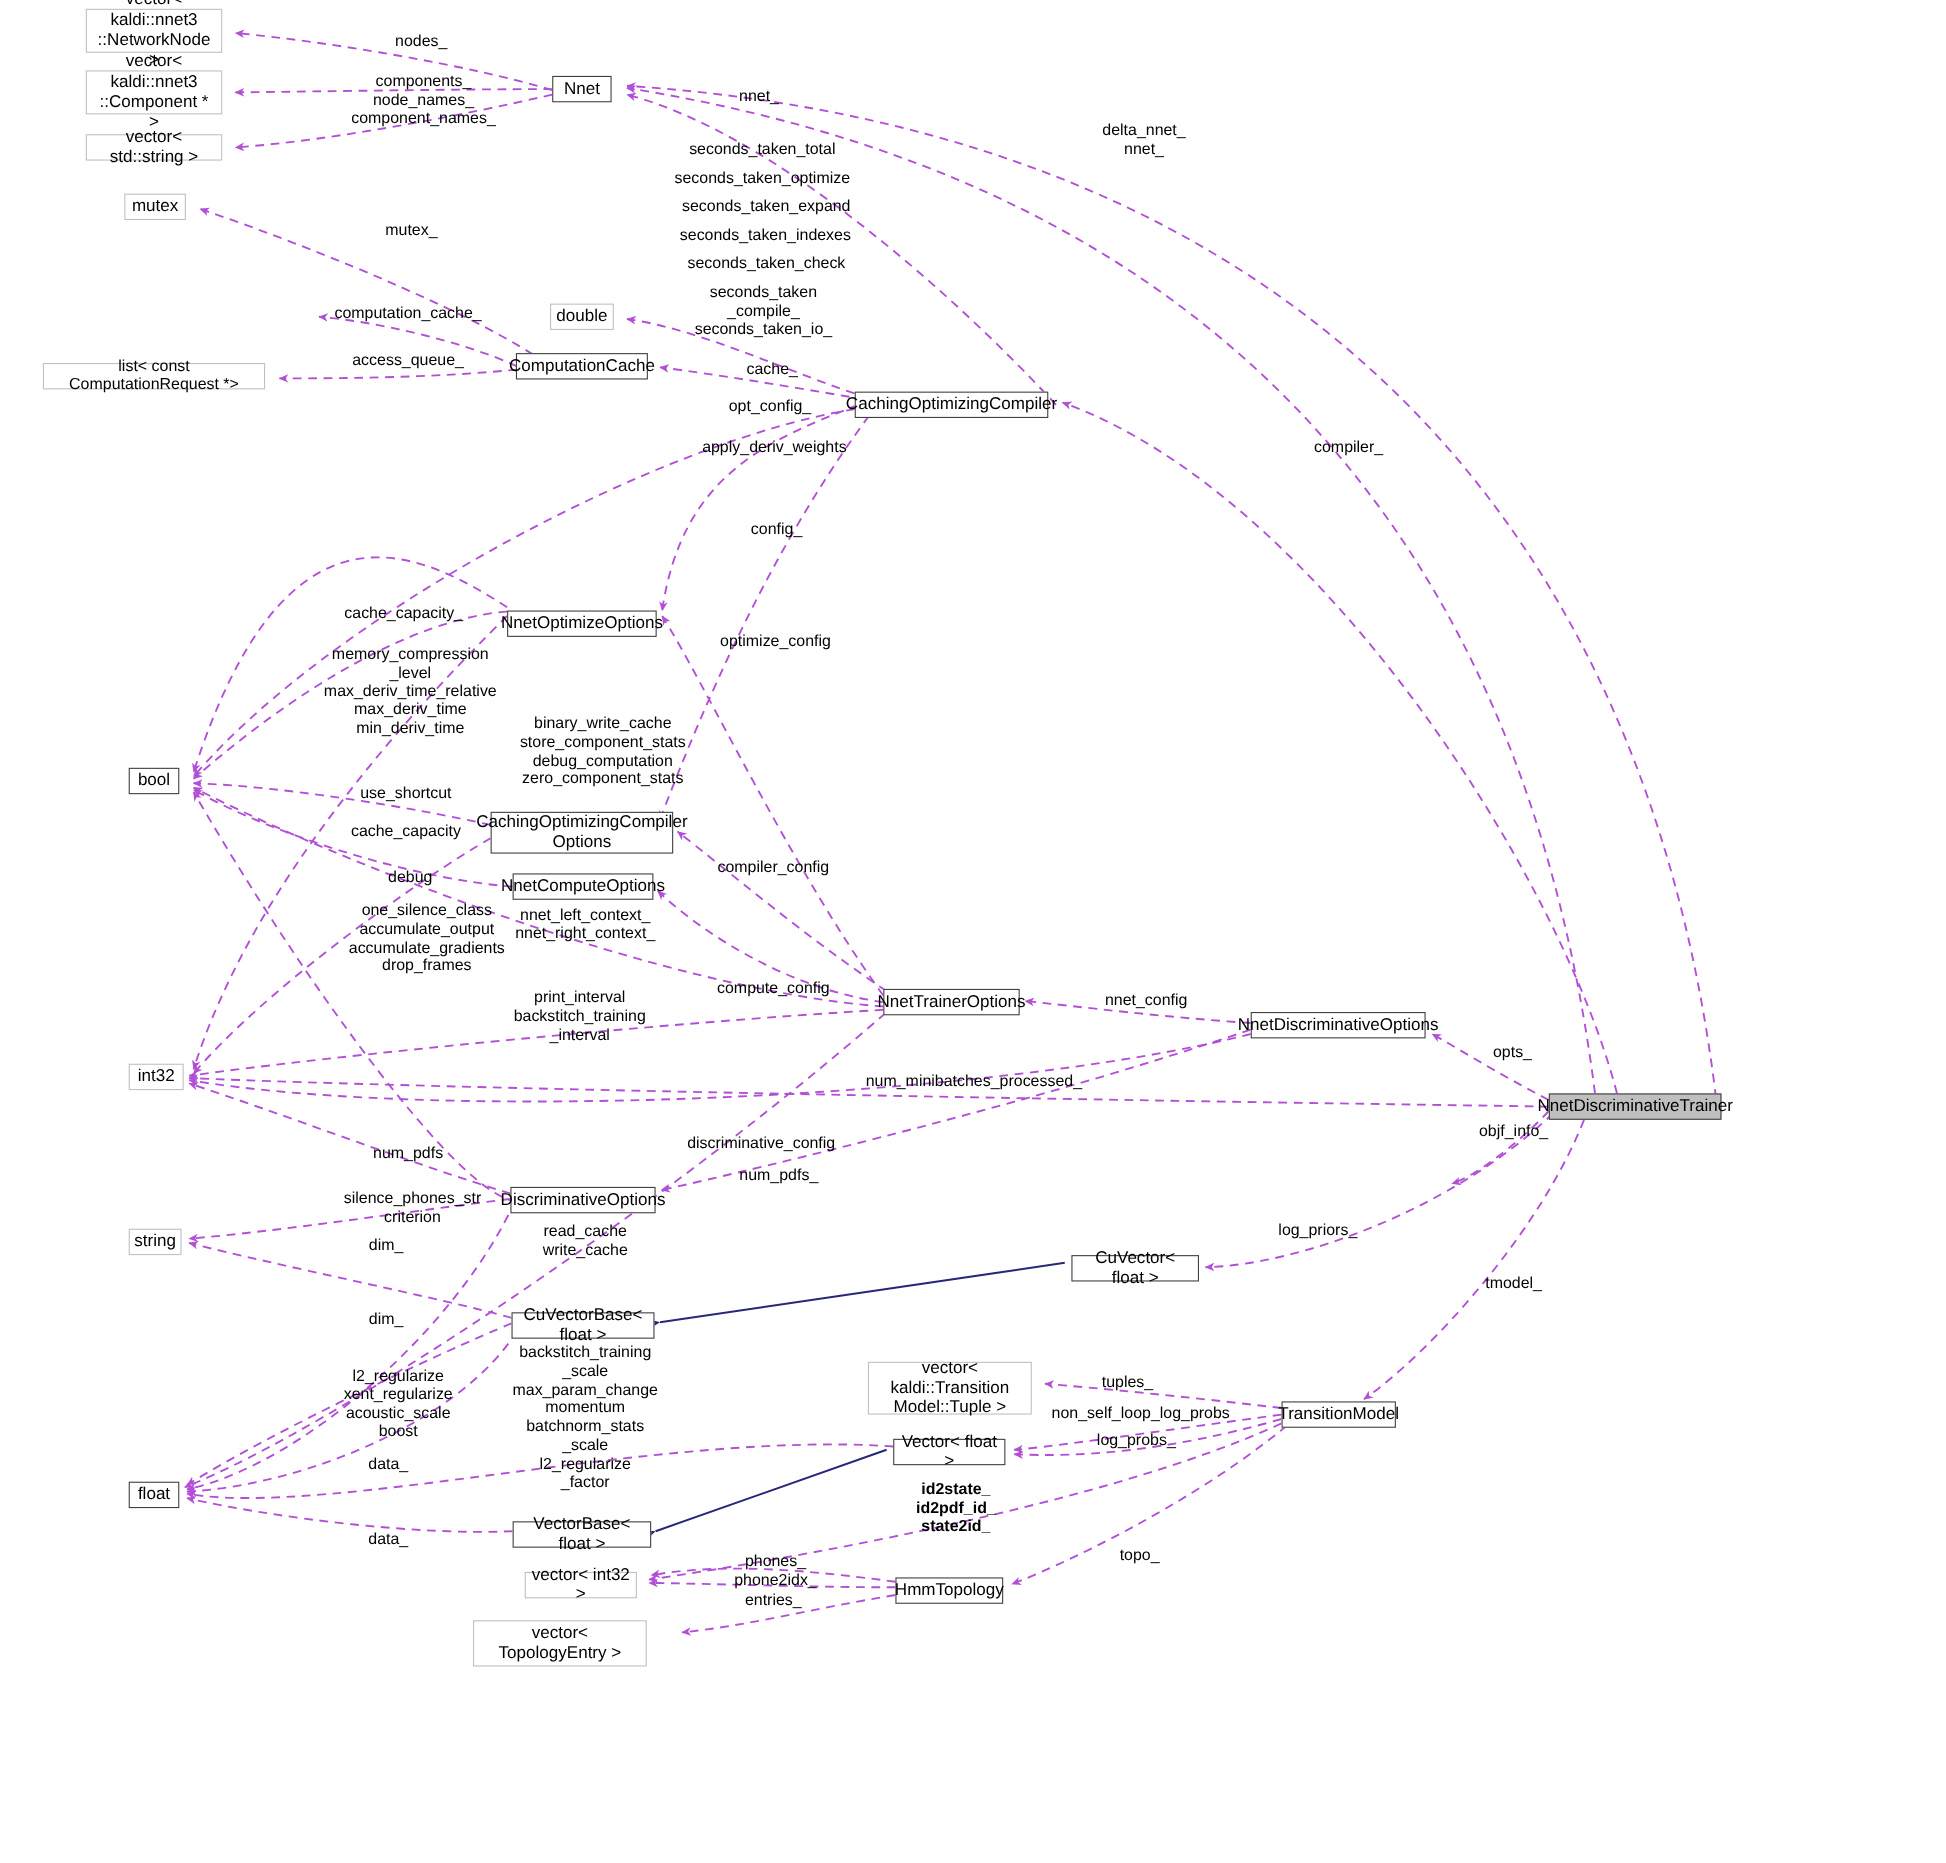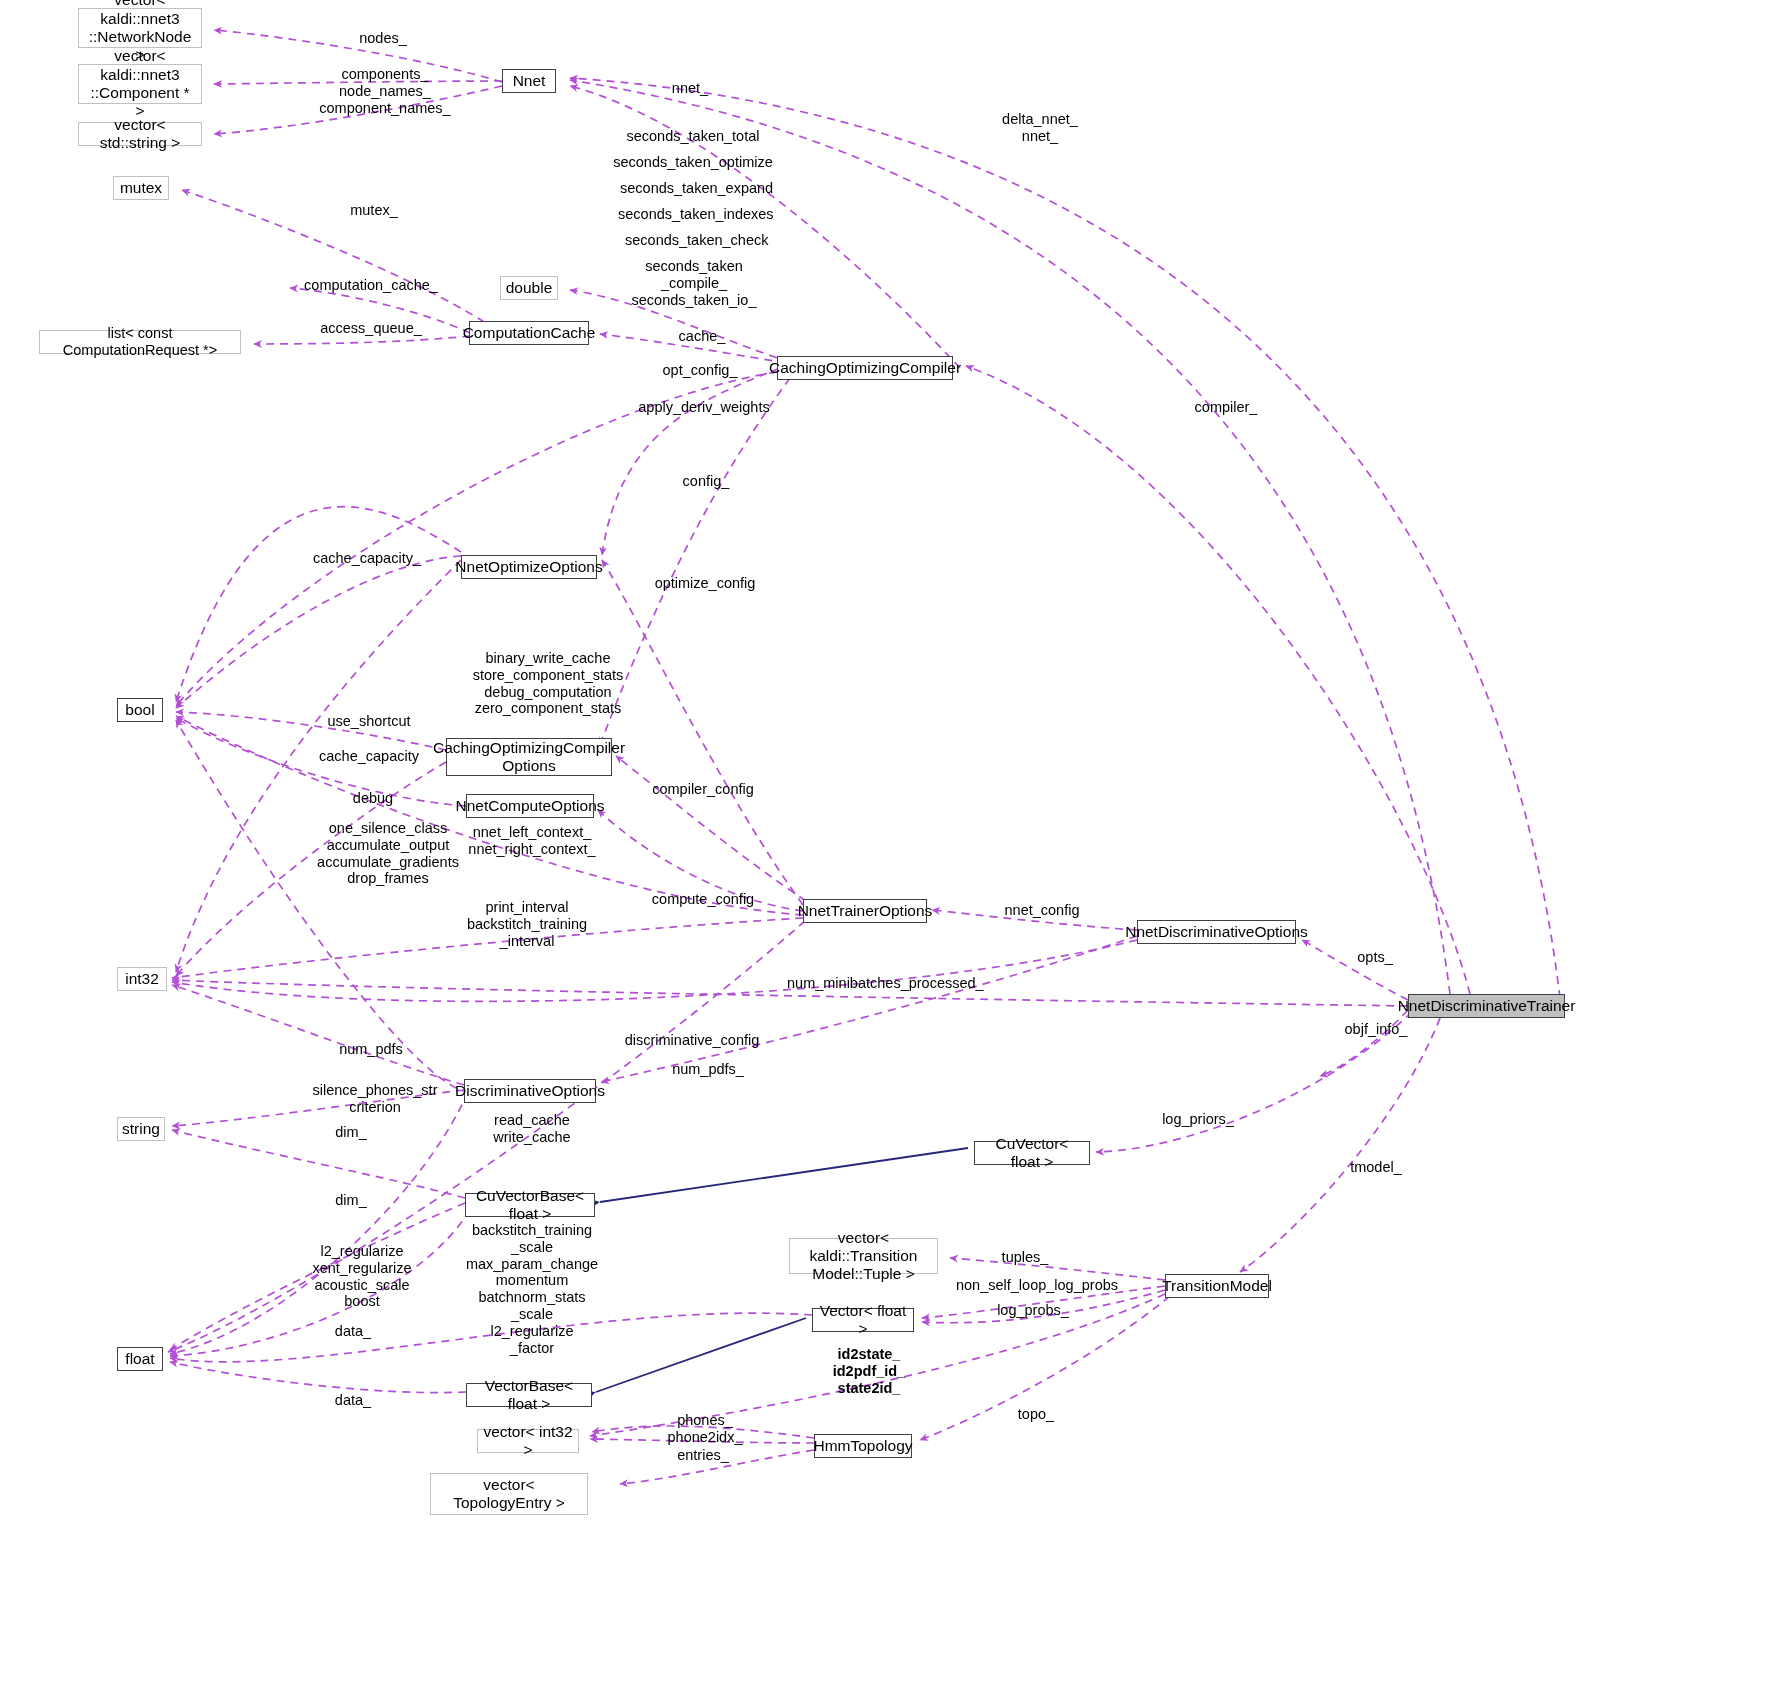--- a/index.html
+++ b/index.html
@@ -201,21 +201,21 @@
 Options</div>
   <div class="node cls" style="left:466px;top:794px;width:128px;height:24px;">NnetComputeOptions</div>
   <div class="node cls" style="left:803px;top:899px;width:124px;height:24px;">NnetTrainerOptions</div>
   <div class="node cls" style="left:1137px;top:920px;width:159px;height:24px;">NnetDiscriminativeOptions</div>
   <div class="node tmpl" style="left:117px;top:967px;width:50px;height:24px;">int32</div>
   <div class="node cls" style="left:464px;top:1079px;width:132px;height:24px;">DiscriminativeOptions</div>
   <div class="node focus" style="left:1408px;top:994px;width:157px;height:24px;">NnetDiscriminativeTrainer</div>
   <div class="node tmpl" style="left:117px;top:1117px;width:48px;height:24px;">string</div>
   <div class="node cls" style="left:974px;top:1141px;width:116px;height:24px;">CuVector&lt; float &gt;</div>
   <div class="node cls" style="left:465px;top:1193px;width:130px;height:24px;">CuVectorBase&lt; float &gt;</div>
-  <div class="node tmpl" style="left:789px;top:1238px;width:149px;height:36px;">vector&lt; kaldi::Transition
+  <div class="node tmpl" style="left:789px;top:1238px;width:149px;height:48px;">vector&lt; kaldi::Transition
 Model::Tuple &gt;</div>
   <div class="node cls" style="left:1165px;top:1274px;width:104px;height:24px;">TransitionModel</div>
   <div class="node cls" style="left:812px;top:1308px;width:102px;height:24px;">Vector&lt; float &gt;</div>
   <div class="node cls" style="left:117px;top:1347px;width:46px;height:24px;">float</div>
   <div class="node cls" style="left:466px;top:1383px;width:126px;height:24px;">VectorBase&lt; float &gt;</div>
   <div class="node tmpl" style="left:477px;top:1429px;width:102px;height:24px;">vector&lt; int32 &gt;</div>
   <div class="node cls" style="left:814px;top:1434px;width:98px;height:24px;">HmmTopology</div>
   <div class="node tmpl" style="left:430px;top:1473px;width:158px;height:42px;">vector&lt; TopologyEntry &gt;</div>
 
   <div class="edge-label" style="left:338px;top:30px;width:90px;">nodes_</div>
@@ -235,20 +235,25 @@
 seconds_taken_io_</div>
   <div class="edge-label" style="left:334px;top:202px;width:80px;">mutex_</div>
   <div class="edge-label" style="left:297px;top:277px;width:148px;">computation_cache_</div>
   <div class="edge-label" style="left:310px;top:320px;width:122px;">access_queue_</div>
   <div class="edge-label" style="left:662px;top:328px;width:80px;">cache_</div>
   <div class="edge-label" style="left:648px;top:362px;width:104px;">opt_config_</div>
   <div class="edge-label" style="left:630px;top:399px;width:148px;">apply_deriv_weights</div>
   <div class="edge-label" style="left:666px;top:458px;width:80px;margin-top:15px;">config_</div>
   <div class="edge-label" style="left:1180px;top:399px;width:92px;">compiler_</div>
   <div class="edge-label" style="left:300px;top:550px;width:134px;">cache_capacity_</div>
+  <div class="edge-label" style="left:285px;top:587px;width:176px;">memory_compression
+_level
+max_deriv_time_relative
+max_deriv_time
+min_deriv_time</div>
   <div class="edge-label" style="left:460px;top:650px;width:176px;">binary_write_cache
 store_component_stats
 debug_computation
 zero_component_stats</div>
   <div class="edge-label" style="left:646px;top:575px;width:118px;">optimize_config</div>
   <div class="edge-label" style="left:315px;top:713px;width:108px;">use_shortcut</div>
   <div class="edge-label" style="left:310px;top:748px;width:118px;">cache_capacity</div>
   <div class="edge-label" style="left:338px;top:790px;width:70px;">debug</div>
   <div class="edge-label" style="left:645px;top:781px;width:116px;">compiler_config</div>
   <div class="edge-label" style="left:464px;top:824px;width:136px;">nnet_left_context_

